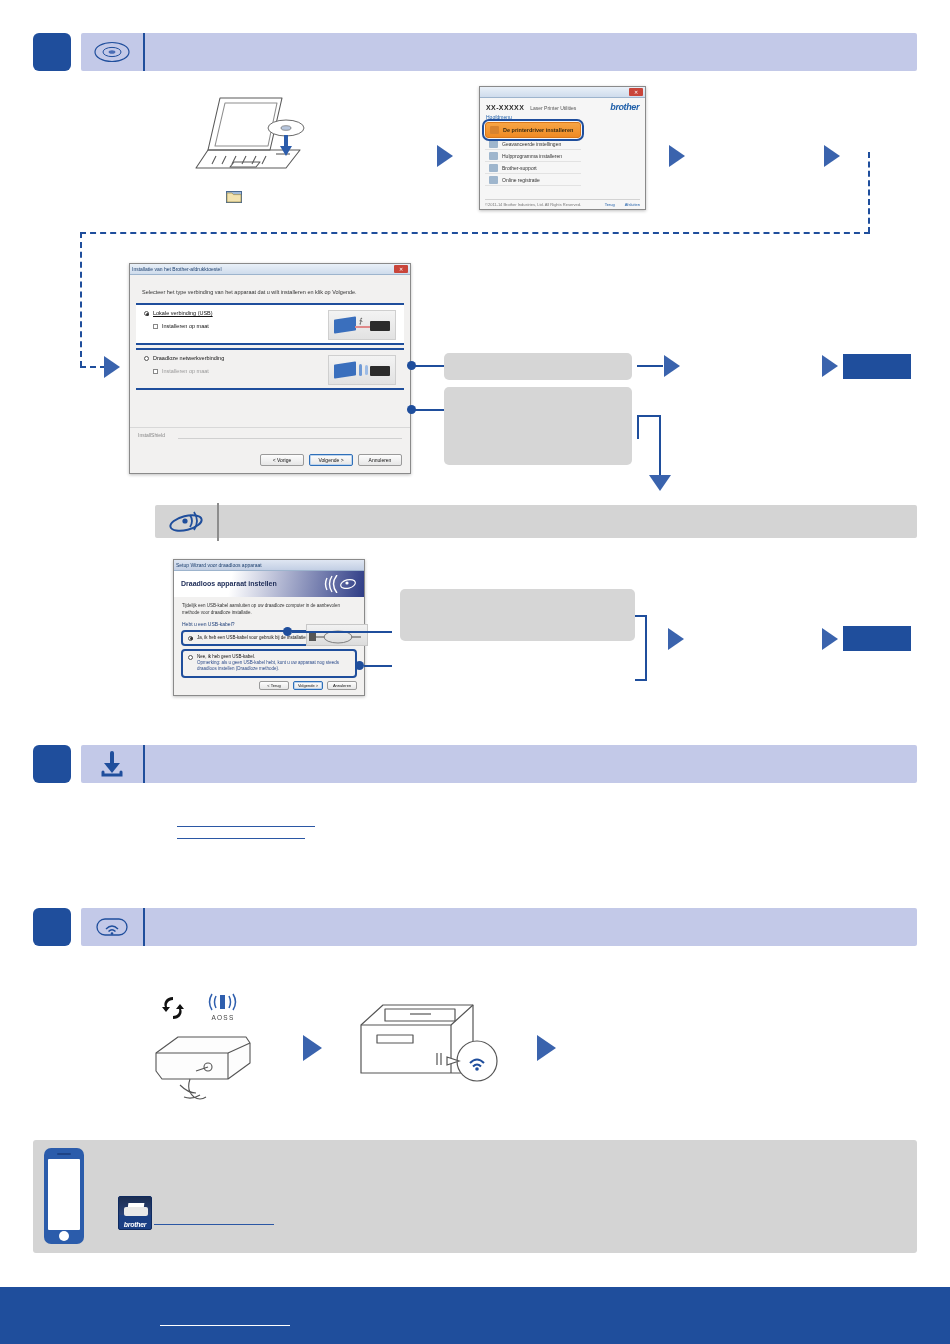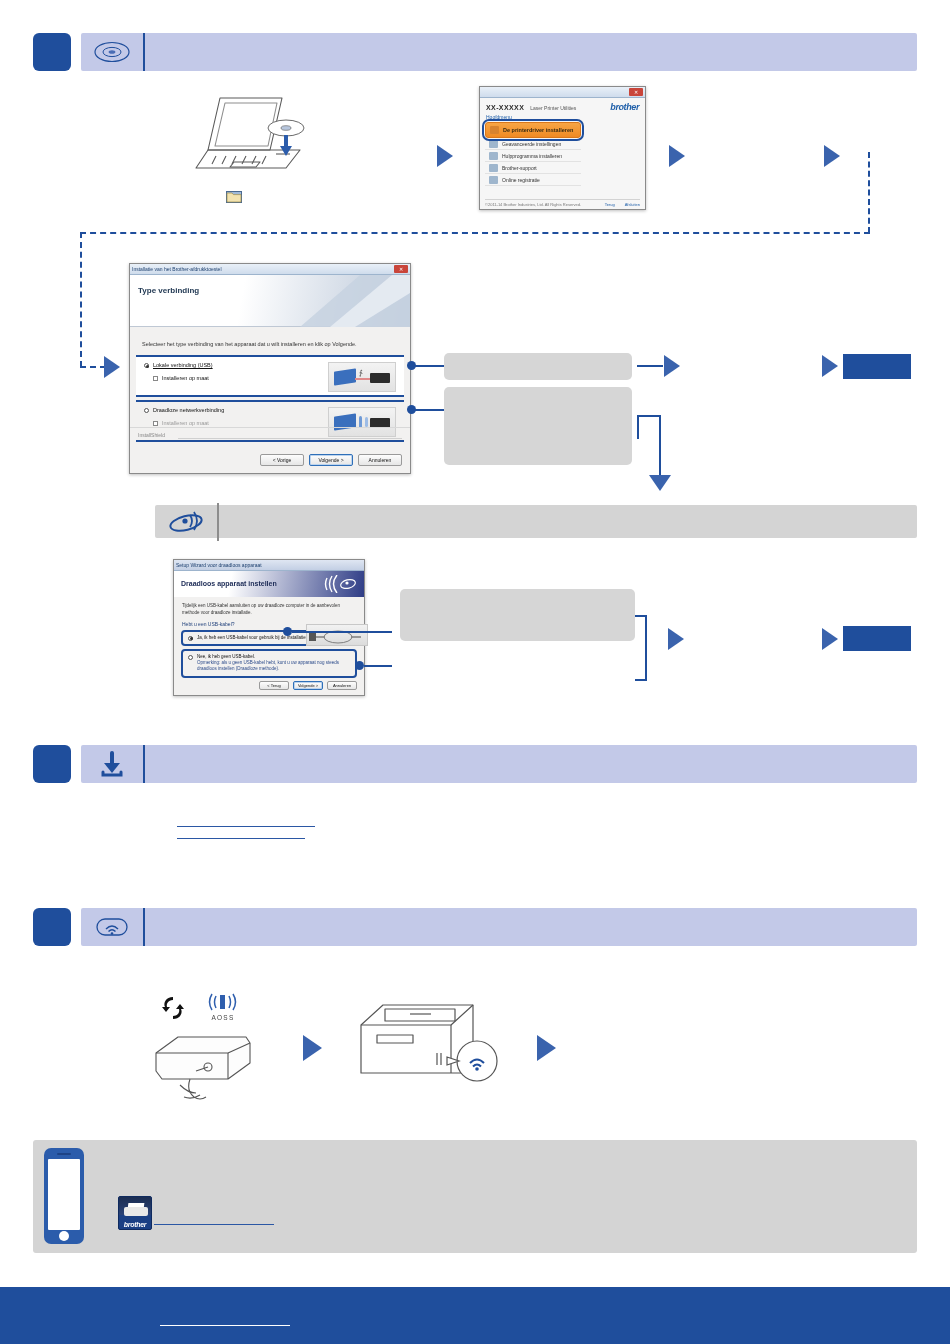--- a/index.html
+++ b/index.html
@@ -315,27 +315,20 @@
 <div class="dashed-v" style="left:868px; top:152px; height:81px;"></div>
 <div class="dashed-h" style="left:80px; top:232px; width:790px;"></div>
 <div class="dashed-v" style="left:80px; top:232px; height:135px;"></div>
 <div class="dashed-h" style="left:80px; top:366px; width:26px;"></div>
 <div class="tri-right" style="left:104px; top:356px;"></div>
 
 <div class="win-dialog" id="dlg-conn">
   <div class="win-titlebar">
     <span>Installatie van het Brother-afdrukktoestel</span>
     <span class="win-close">✕</span>
-  </div>
-  <div class="ct-banner">
-    <div class="ct-h1">Type verbinding</div>
-    <svg style="position:absolute;right:0;top:0;" width="110" height="52" viewBox="0 0 110 52">
-      <path d="M0 52 L60 0 L110 0 L110 52 Z" fill="#c7d2e0" opacity=".85"></path>
-      <path d="M30 52 L92 0 L110 0 L110 18 L55 52 Z" fill="#e7ecf3" opacity=".9"></path>
-    </svg>
   </div>
   <div class="ct-desc">Selecteer het type verbinding van het apparaat dat u wilt installeren en klik op Volgende.</div>
 
   <div class="ct-option sel">
     <div style="flex:1;">
       <div style="display:flex;align-items:center;">
         <span class="radio on"></span>
         <span class="ct-label sel-underline">Lokale verbinding (USB)</span>
       </div>
       <div class="checkrow">

